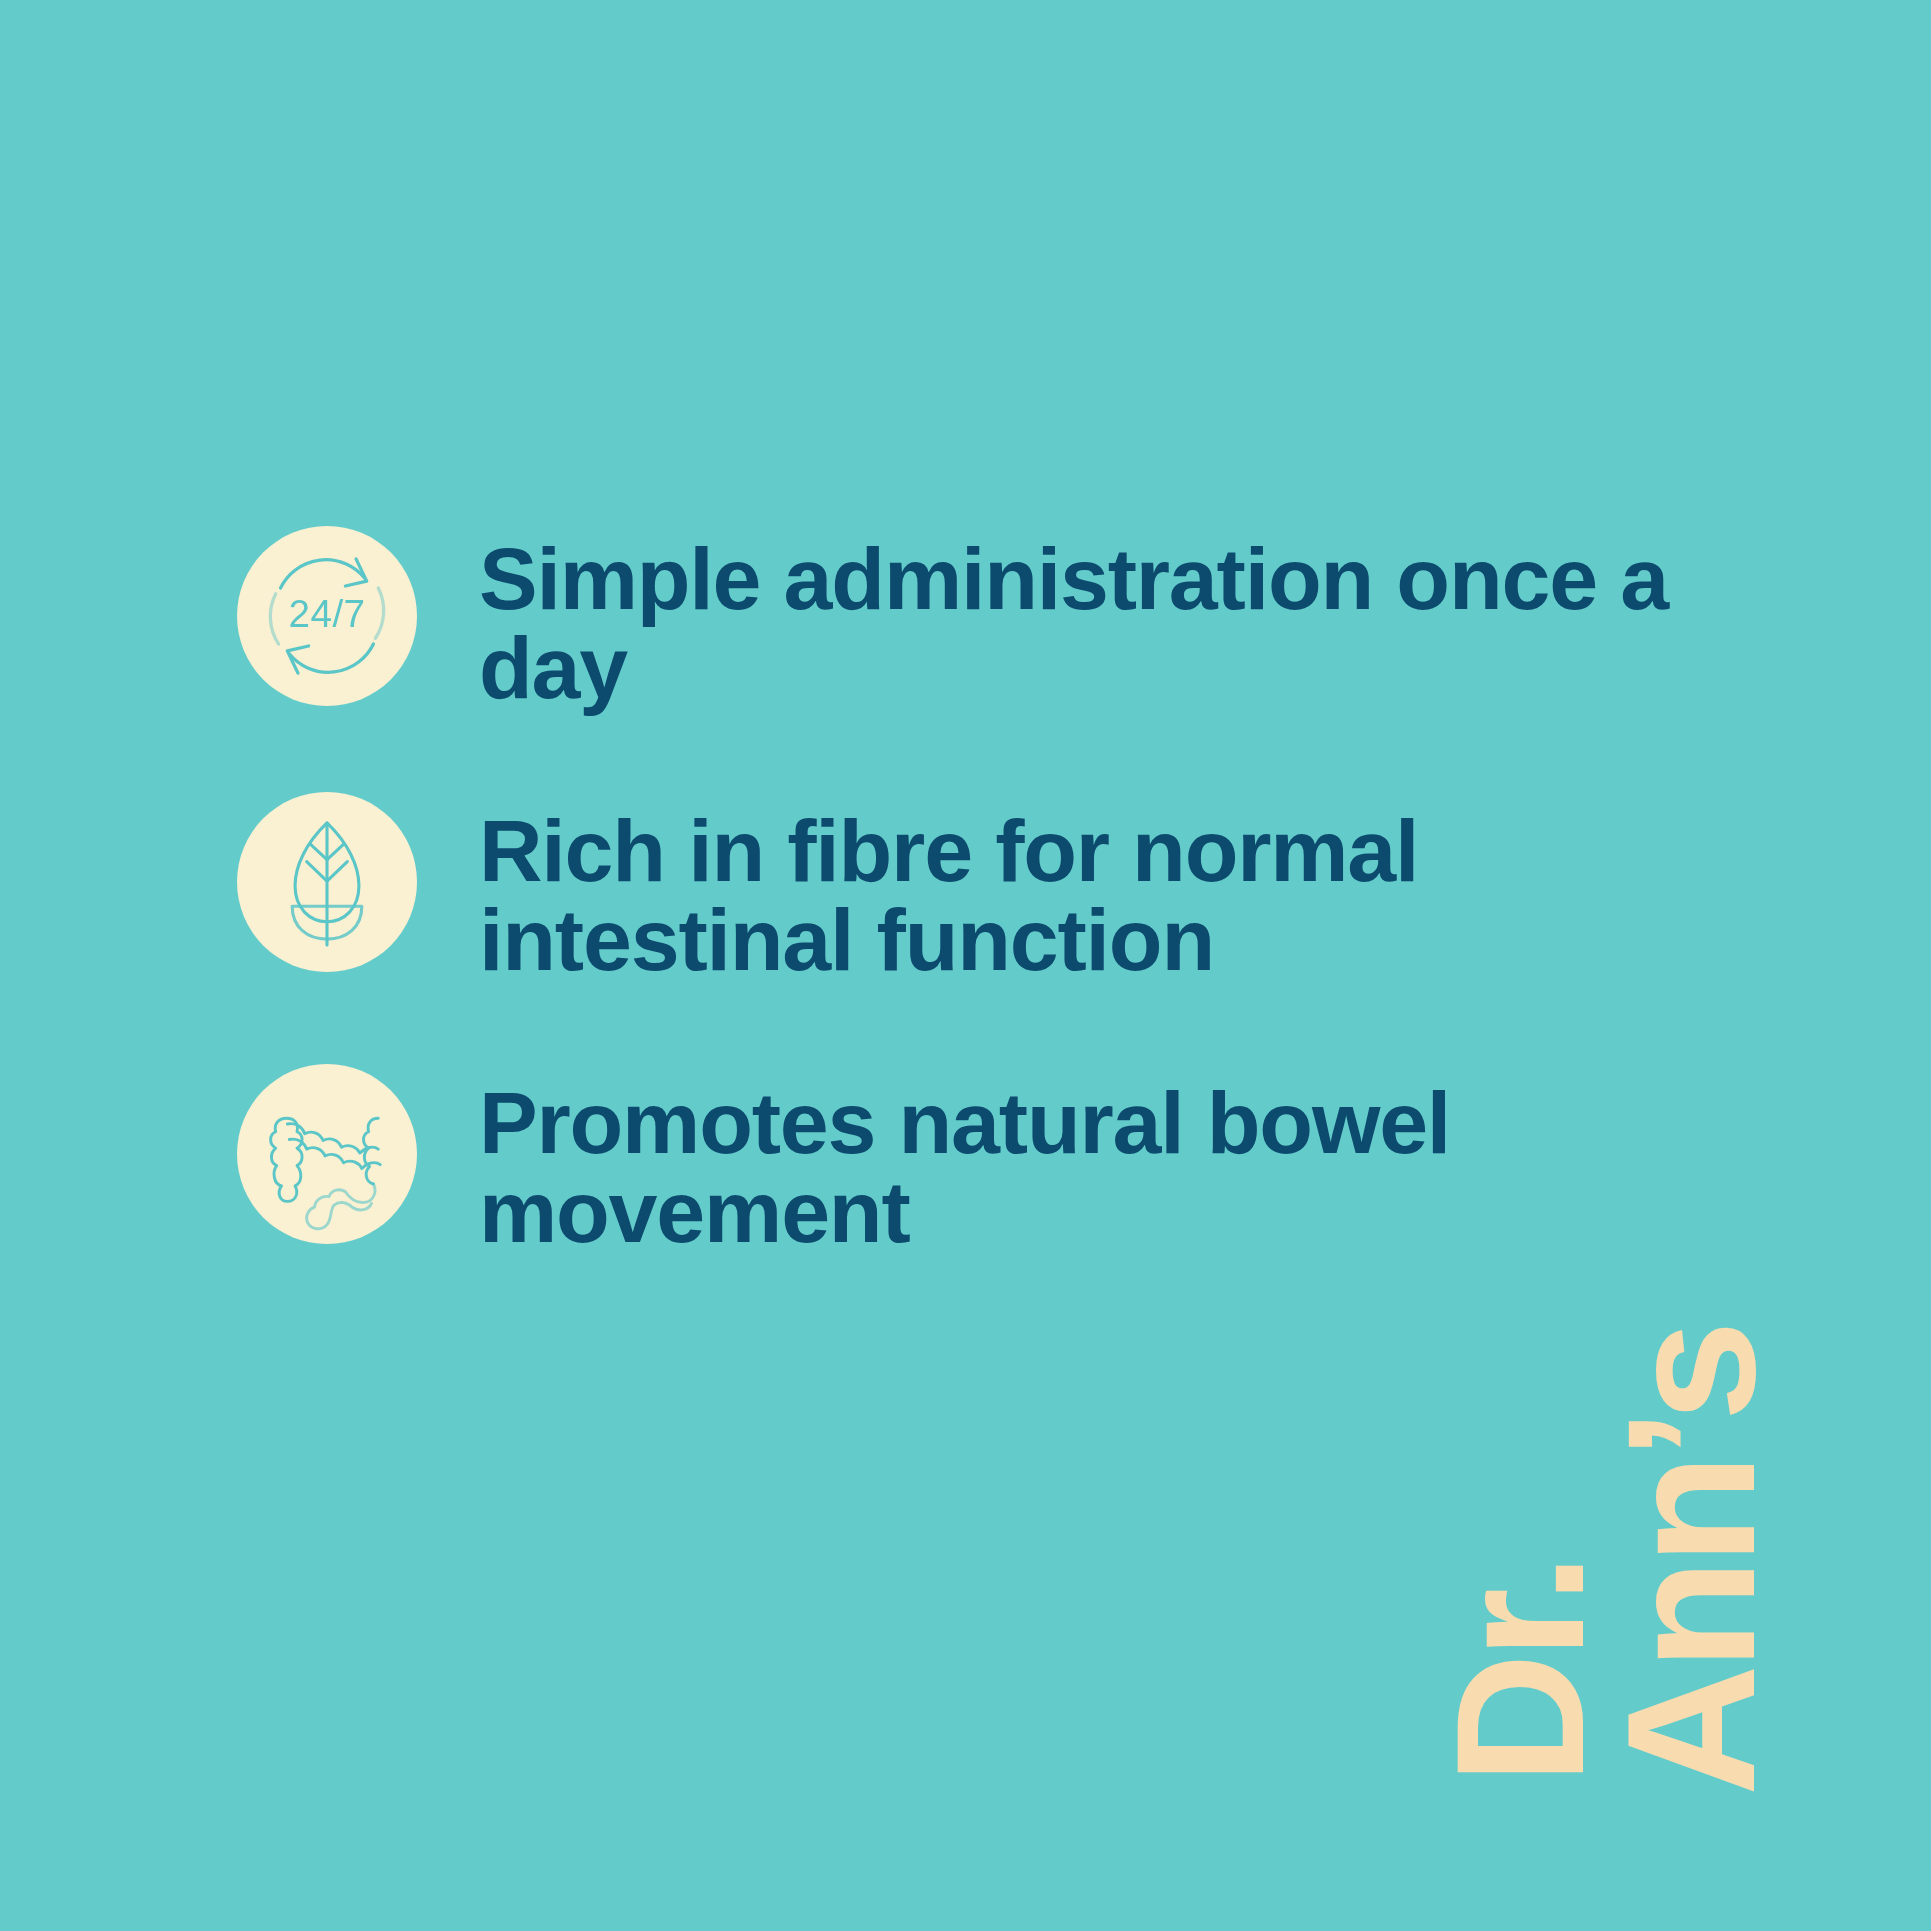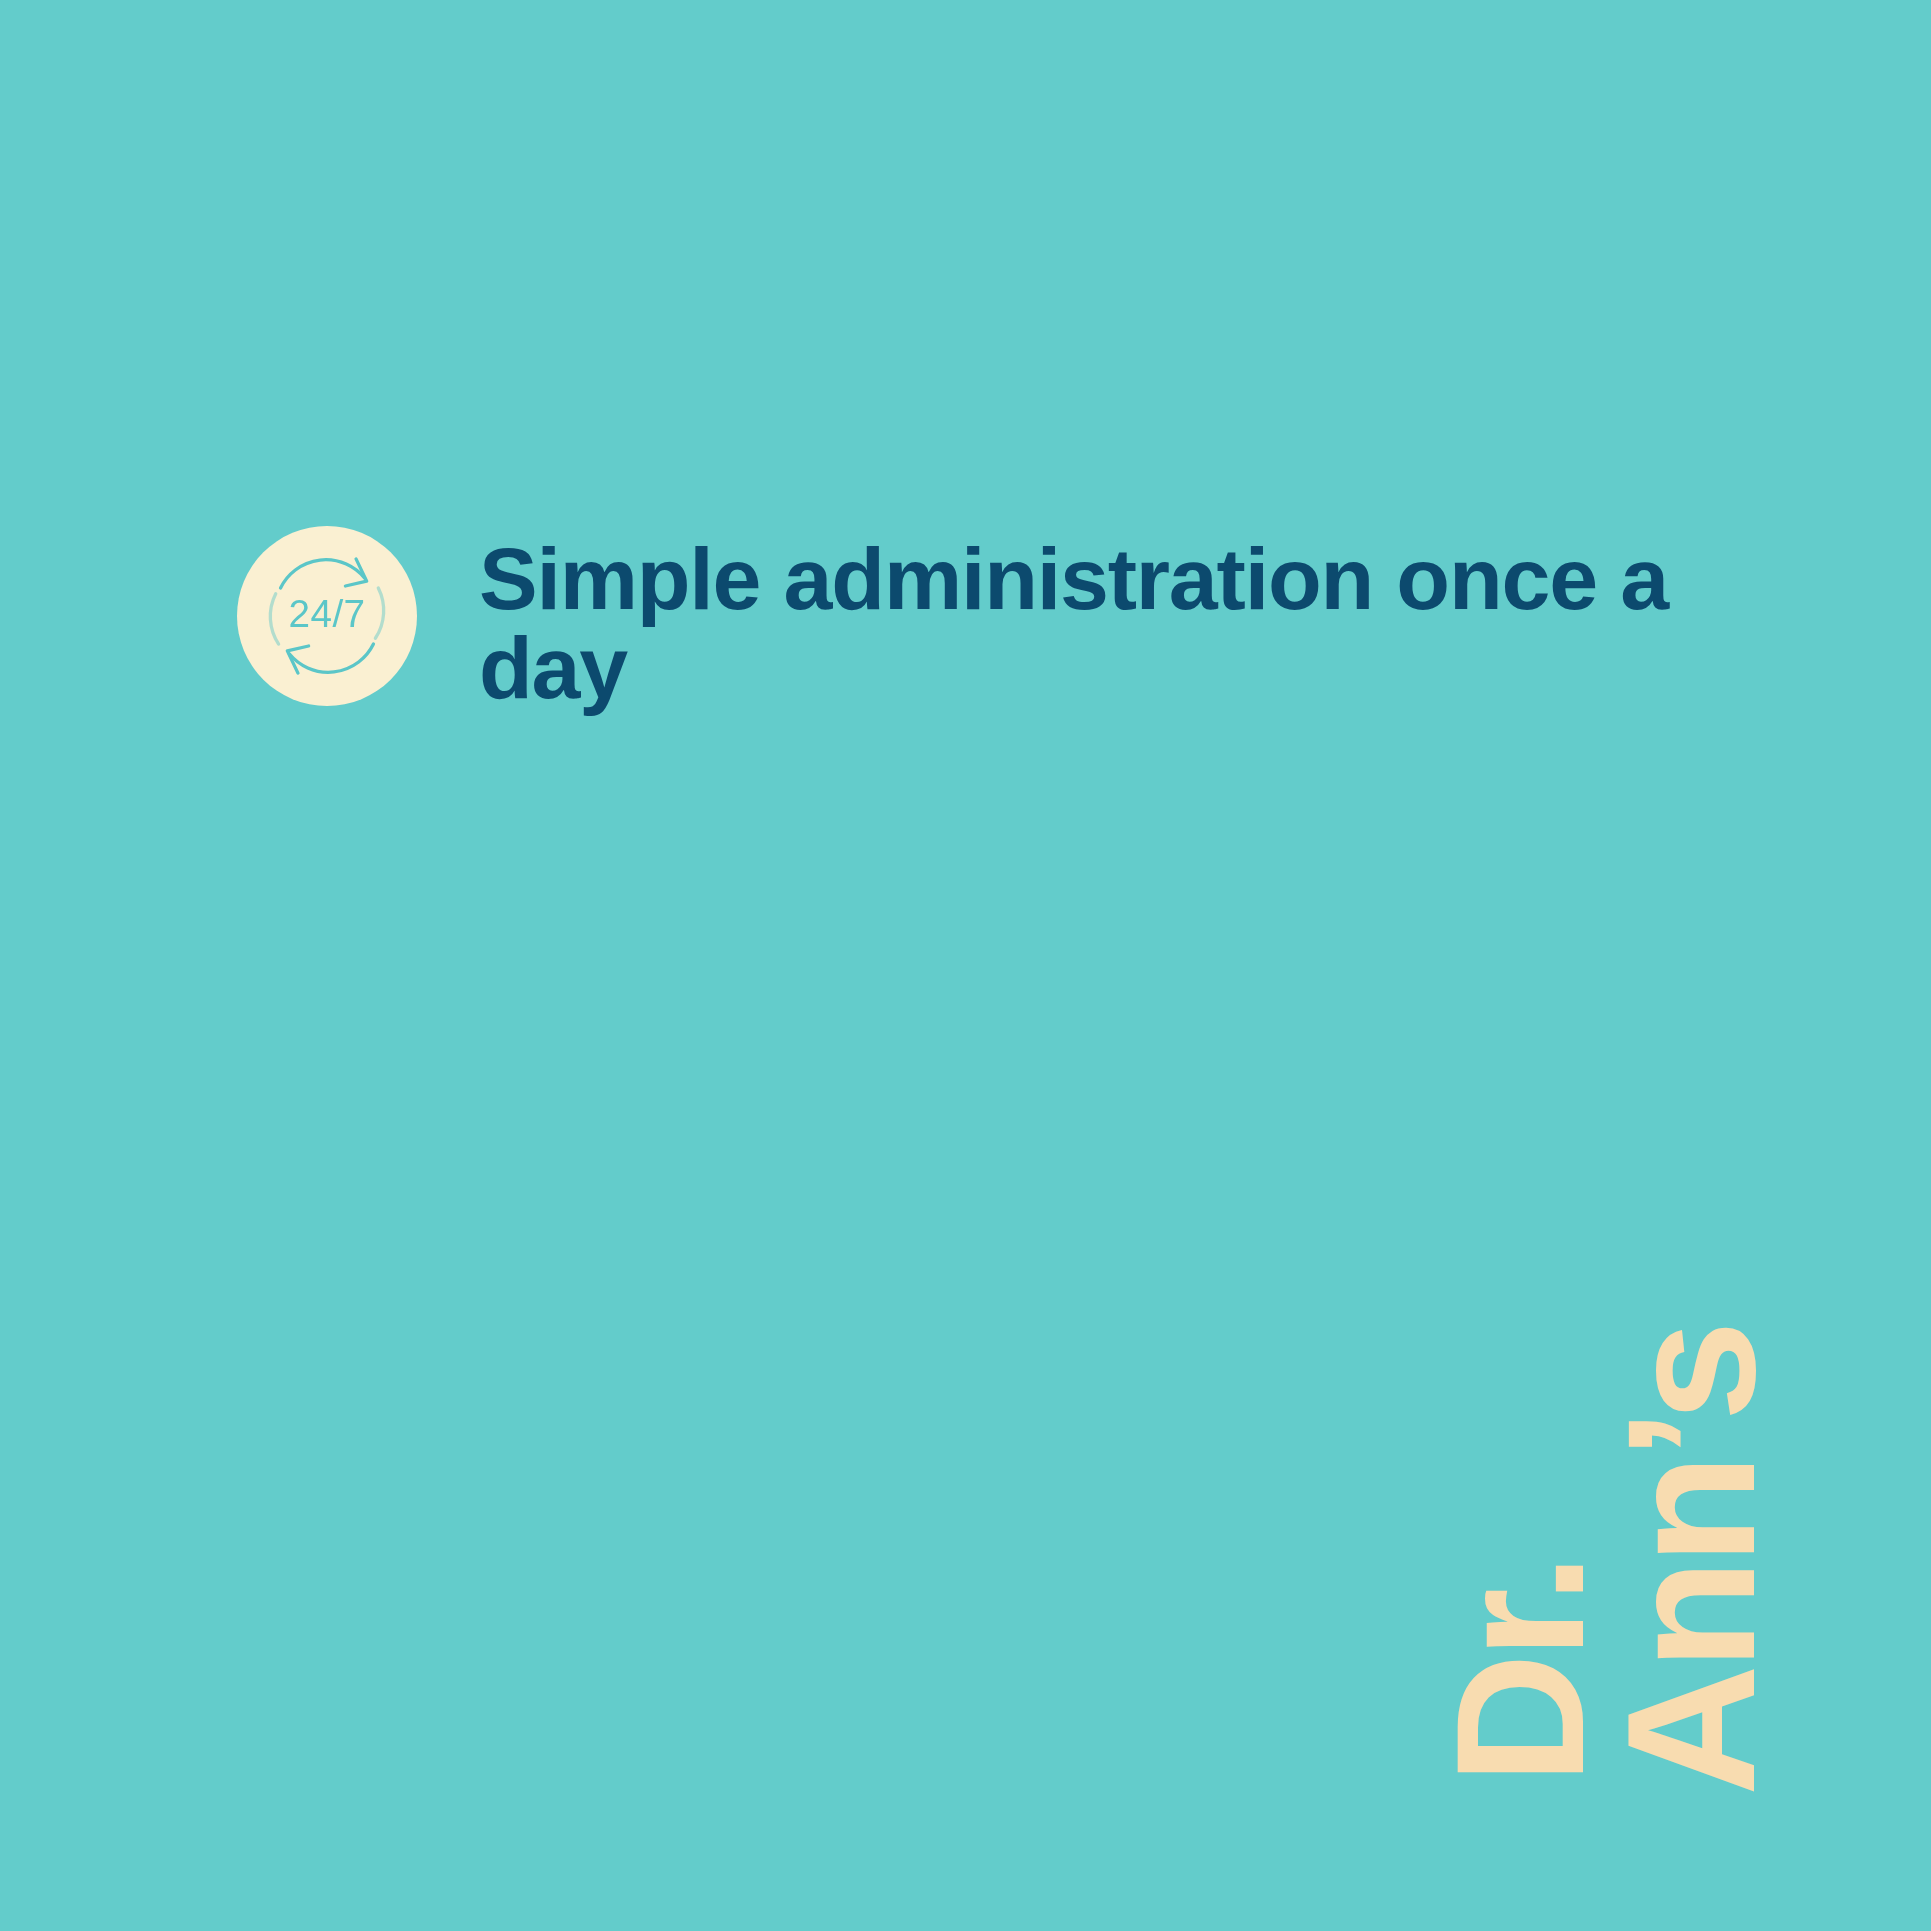--- a/index.html
+++ b/index.html
@@ -101,21 +101,69 @@
 
           <path d="M40 70 A52 52 0 0 0 43 122" opacity="0.45"></path>
           <path d="M146 64 A52 52 0 0 1 143 116" opacity="0.45"></path>
         </g>
         <text x="93" y="104" font-family="'Liberation Sans', sans-serif" font-size="40" fill="#5BC6C8" text-anchor="middle" letter-spacing="0.5">24/7</text>
       </svg>
     </div>
     <div class="feature-text">Simple administration once a day</div>
   </div>
 
+  <div class="feature-row row-2">
+    <div class="icon-badge">
+      <svg width="180" height="180" viewBox="0 0 186 186">
+        <g fill="none" stroke="#5BC6C8" stroke-width="3.2" stroke-linecap="round" stroke-linejoin="round">
 
+          <path d="M93 32 C72 52 60 76 60 97 C60 120 75 134 93 134 C111 134 126 120 126 97 C126 76 114 52 93 32 Z"></path>
+
+          <path d="M93 32 L93 158"></path>
+
+          <path d="M93 70 L76 54"></path>
+          <path d="M93 70 L110 54"></path>
+          <path d="M93 92 L72 72"></path>
+          <path d="M93 92 L114 72"></path>
+
+          <path d="M57 118 C57 140 73 152 93 152 C113 152 129 140 129 118 Z" opacity="0.85"></path>
+        </g>
+      </svg>
+    </div>
+    <div class="feature-text">Rich in fibre for normal intestinal function</div>
+  </div>
+
+  <div class="feature-row row-3">
+    <div class="icon-badge">
+      <svg width="180" height="180" viewBox="0 0 186 186">
+        <g fill="none" stroke="#5BC6C8" stroke-width="3" stroke-linecap="round" stroke-linejoin="round">
+
+          <path d="M51 56 C42 56 38 63 40 70 C33 73 33 83 40 87 C34 92 34 102 41 105
+                   C36 112 38 124 46 126 C41 133 44 142 52 142 C61 142 64 133 60 126
+                   C67 123 68 112 62 105 C69 101 69 91 62 87 C69 83 69 73 62 70
+                   C64 62 60 56 51 56 Z"></path>
+
+          <path d="M52 62 C62 60 68 66 70 72 C78 68 86 72 89 79 C97 75 105 79 108 86
+                   C116 82 124 86 127 92 C133 86 141 84 146 88"></path>
+          <path d="M54 78 C64 76 70 82 72 88 C80 84 88 88 91 95 C99 91 107 95 110 102
+                   C118 98 126 102 129 108 C135 102 143 100 148 104"></path>
+
+          <path d="M146 56 C138 56 134 62 136 70 C129 73 129 83 136 87
+                   C130 92 130 102 137 106 C131 112 133 122 141 124"></path>
+
+          <path d="M141 124 C145 132 141 142 132 143 C122 144 116 138 112 132
+                   C106 128 98 130 95 137 C88 136 81 140 80 148
+                   C74 150 70 157 73 164 C77 172 88 172 93 166
+                   C98 160 96 152 100 146 C106 141 114 143 119 148
+                   C126 153 136 151 139 144" opacity="0.6"></path>
+        </g>
+      </svg>
+    </div>
+    <div class="feature-text">Promotes natural bowel movement</div>
+  </div>
 
 </div>
 
 <div id="brand-logo">
   <div class="brand-rot">
     <div class="brand-line brand-line-1">Dr.</div>
     <div class="brand-line brand-line-2">Ann’s</div>
   </div>
 </div>
 

